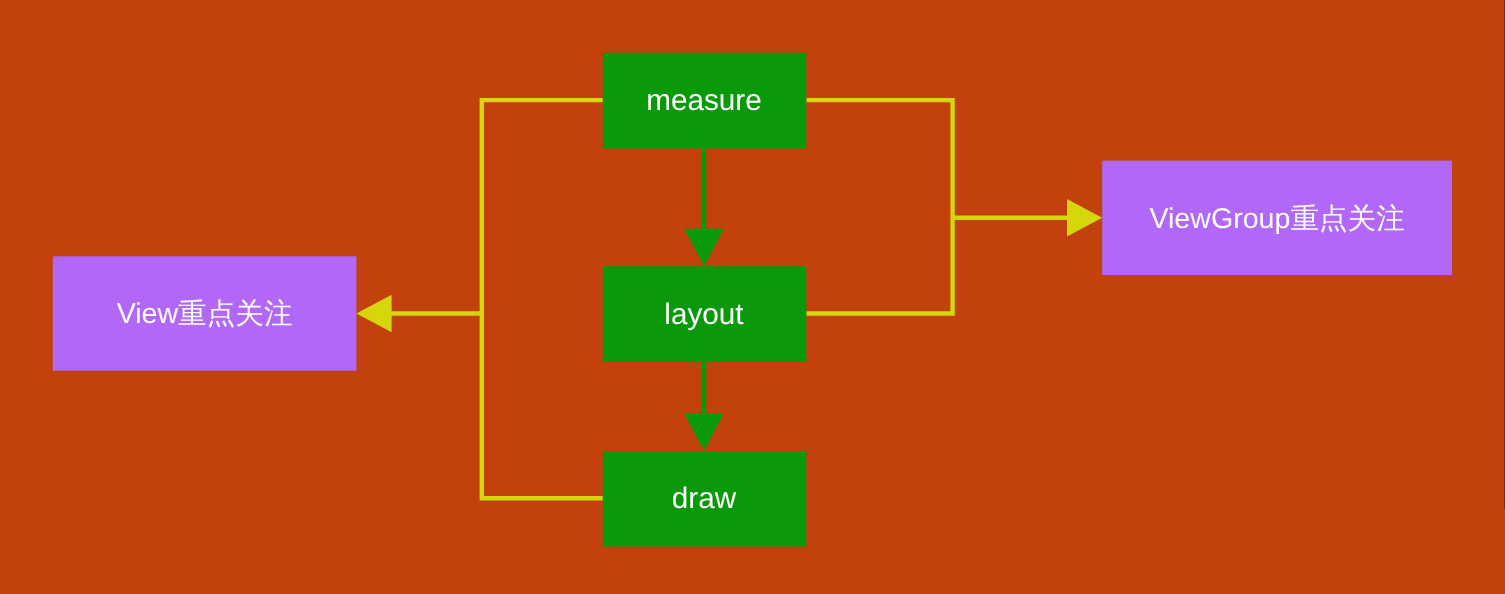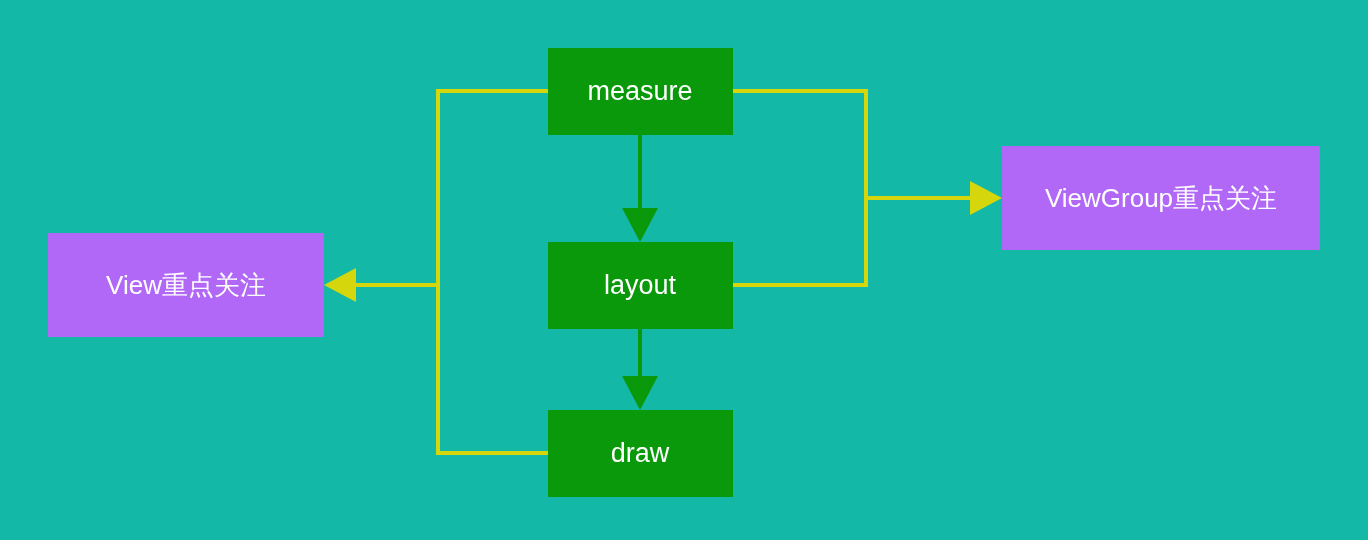--- a/index.html
+++ b/index.html
@@ -10,21 +10,21 @@
   body {
     width: 1368px;
     height: 540px;
     overflow: hidden;
     font-family: "Liberation Sans", "DejaVu Sans", sans-serif;
   }
   #diagram-root {
     position: relative;
     width: 1368px;
     height: 540px;
-    background: #14b8a6;
+    background: #c2410c;
   }
   svg#flow-svg {
     position: absolute;
     top: 0;
     left: 0;
     width: 1368px;
     height: 540px;
     display: block;
   }
   .node-label {

